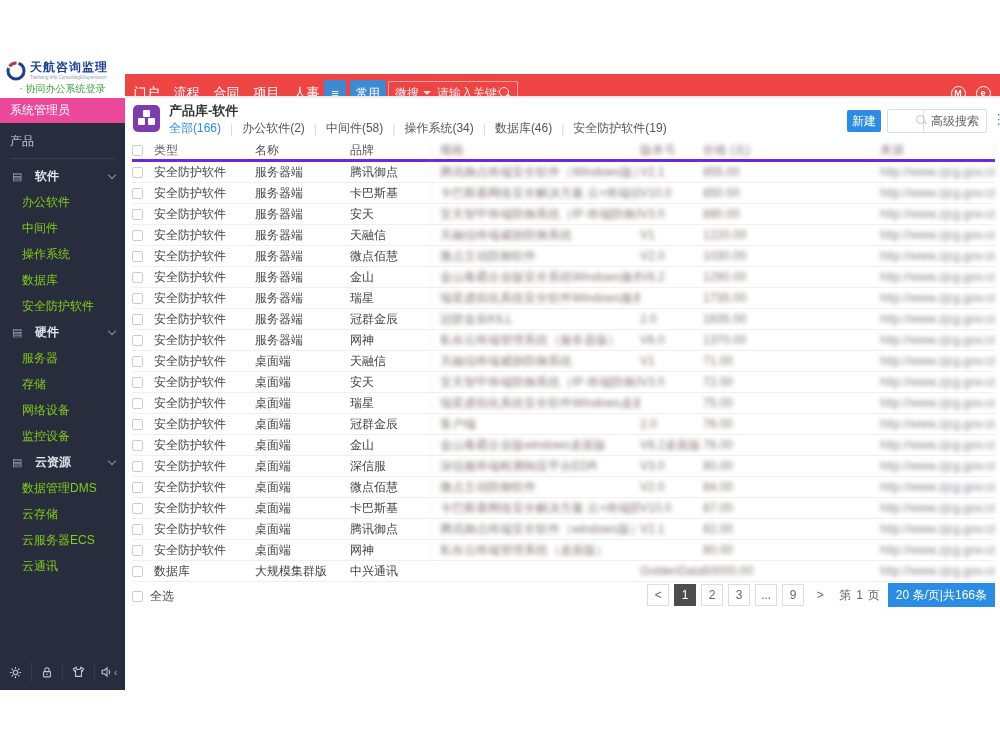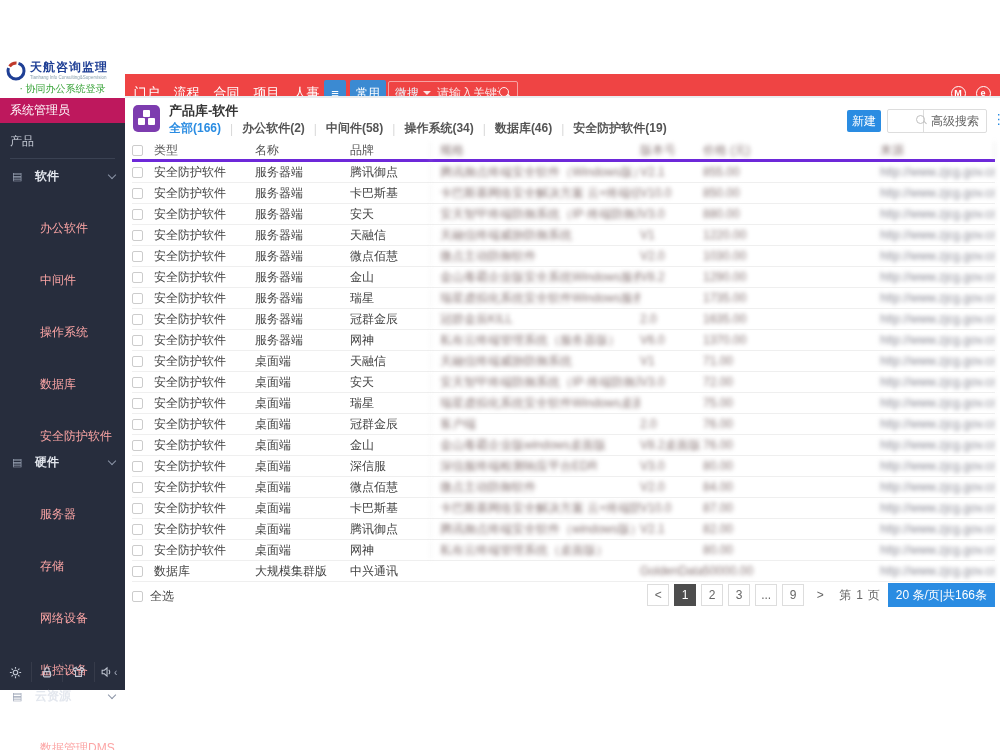--- a/index.html
+++ b/index.html
@@ -28,45 +28,45 @@
   .mag { position:relative; width:12px; height:12px; }
   .mag::before { content:""; position:absolute; left:0; top:0; width:8px; height:8px; border:1.4px solid rgba(255,255,255,.9); border-radius:50%; }
   .mag::after { content:""; position:absolute; left:8px; top:8px; width:4px; height:1.5px; background:rgba(255,255,255,.9); transform:rotate(45deg); }
   .top-icons { position:absolute; right:10px; top:0; height:38px; display:flex; align-items:center; gap:9px; }
   .ticon { width:16px; height:16px; display:flex; align-items:center; justify-content:center; cursor:pointer; }
   .circ { width:15px; height:15px; border:1.3px solid #fff; border-radius:50%; color:#fff; font-size:9px; font-weight:bold; display:flex; align-items:center; justify-content:center; }
   .star { color:#fff; font-size:15px; line-height:15px; }
 
   
   .sidebar { position:absolute; left:0; top:40px; width:125px; height:592px; background:#272d3d; }
-  .role-bar { height:25px; background:#be185d; color:#fff; font-size:12px; display:flex; align-items:center; padding-left:10px; }
+  .role-bar { height:25px; background:#ec4899; color:#fff; font-size:12px; display:flex; align-items:center; padding-left:10px; }
   .section-label { color:#c7ccd6; font-size:12px; padding:10px 0 8px 10px; }
   .side-divider { border-top:1px solid #3a4152; margin:0 10px 4px 10px; }
   .group-row { display:flex; align-items:center; height:26px; padding:0 10px 0 12px; color:#e3e7ee; font-size:12px; cursor:pointer; }
   .group-icon { color:#9aa3b5; font-size:11px; width:14px; }
   .group-label { margin-left:9px; flex:1;font-weight:bold; }
   .chev { width:6px; height:6px; border-right:1.4px solid #8b94a6; border-bottom:1.4px solid #8b94a6; transform:rotate(45deg); margin-top:-3px; }
-  .side-item { height:26px; display:flex; align-items:center; padding-left:40px; color:#fca5a5; font-size:12px; cursor:pointer;margin-top:26px; }
+  .side-item { height:26px; display:flex; align-items:center; padding-left:22px; color:#84cc16; font-size:12px; cursor:pointer; }
   .side-footer { position:absolute; bottom:0; left:0; width:125px; height:36px; display:flex; align-items:center; }
   .sf-ic { flex:1; display:flex; align-items:center; justify-content:center; height:20px; cursor:pointer; }
   .sf-ic + .sf-ic { border-left:1px solid rgba(255,255,255,.07); }
   .sf-ic svg { stroke:#c2c8d4; fill:none; stroke-width:1.2; }
   .collapse-arrow { color:#aab1c0; font-size:10px; padding-right:3px; cursor:pointer; }
 
   
   .main { position:absolute; left:125px; top:38px; width:875px; height:594px; background:#fff; border-top:2px solid #e9edf0; }
   .page-header { position:relative; height:44px; }
   .ph-icon { position:absolute; left:8px; top:7px; width:27px; height:27px; background:#7d3caf; border-radius:5px; }
   .ph-icon span { position:absolute; background:#fff; width:7px; height:7px; border-radius:1px; }
   .ph-icon .c1 { left:10px; top:5px; }
   .ph-icon .c2 { left:5px; top:13px; }
   .ph-icon .c3 { left:15px; top:13px; }
   .ph-title { position:absolute; left:44px; top:4px; font-size:13px; font-weight:bold; color:#333; }
   .tabs { position:absolute; left:44px; top:22px; display:flex; align-items:center; font-size:12px; }
-  .tab { color:#555; cursor:pointer;font-weight:bold; }
+  .tab { color:#555; cursor:pointer; }
   .tab.active { color:#2a8ce2; }
   .tab-sep { color:#d8d8d8; margin:0 9px; }
   .new-btn { position:absolute; left:722px; top:12px; width:34px; height:22px; background:#2a8ce2; color:#fff; font-size:12px; border:none; border-radius:2px; cursor:pointer; }
   .adv-box { position:absolute; left:762px; top:11px; width:100px; height:24px; border:1px solid #ddd; border-radius:2px; display:flex; align-items:center; }
   .adv-input { border:none; outline:none; width:28px; font-size:11px; padding-left:4px; }
   .mag2 { position:relative; width:12px; height:12px; margin-right:4px; }
   .mag2::before { content:""; position:absolute; left:0; top:0; width:7px; height:7px; border:1.3px solid #c0c0c0; border-radius:50%; }
   .mag2::after { content:""; position:absolute; left:7px; top:7px; width:4px; height:1.4px; background:#c0c0c0; transform:rotate(45deg); }
   .adv-label { border-left:1px solid #ddd; height:100%; display:flex; align-items:center; padding:0 7px; font-size:12px; color:#666; cursor:pointer; white-space:nowrap; }
   .list-icon { position:absolute; left:872px; top:14px; cursor:pointer; }

